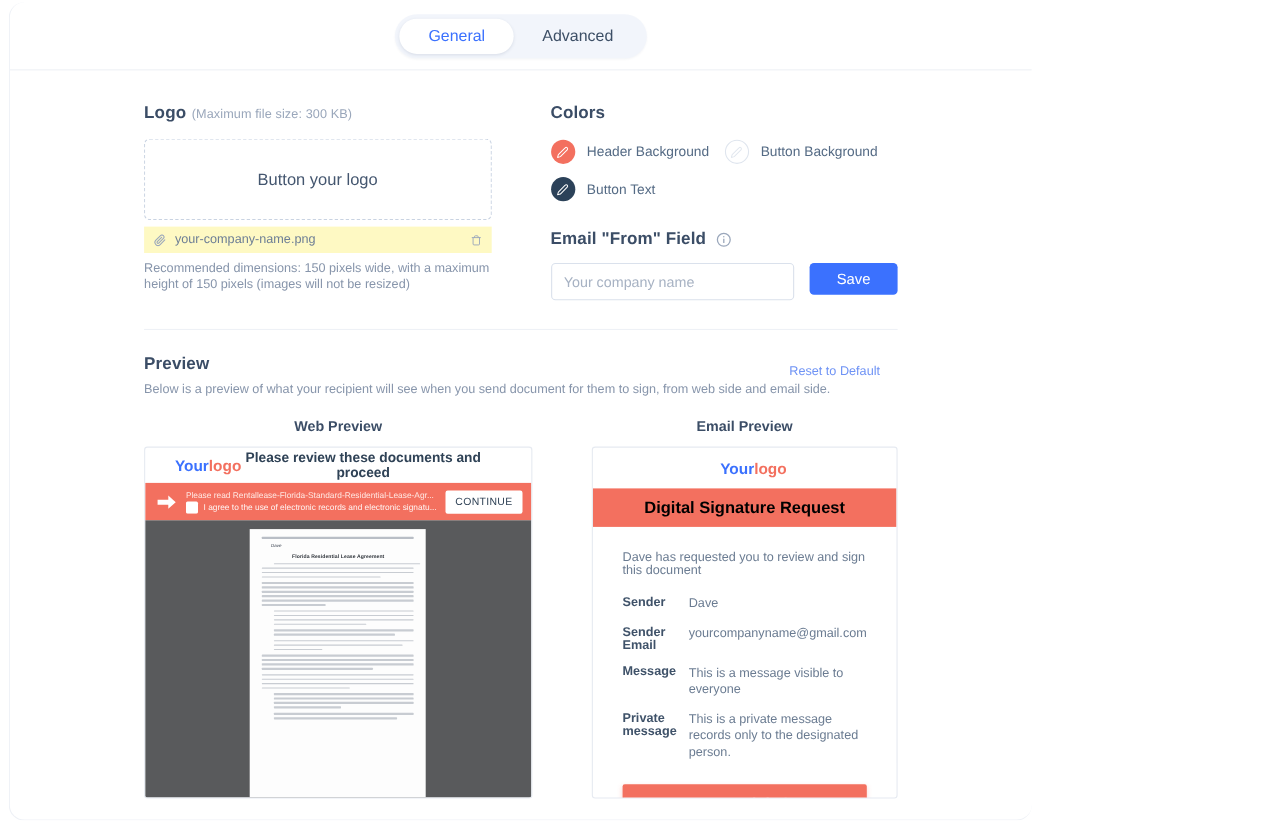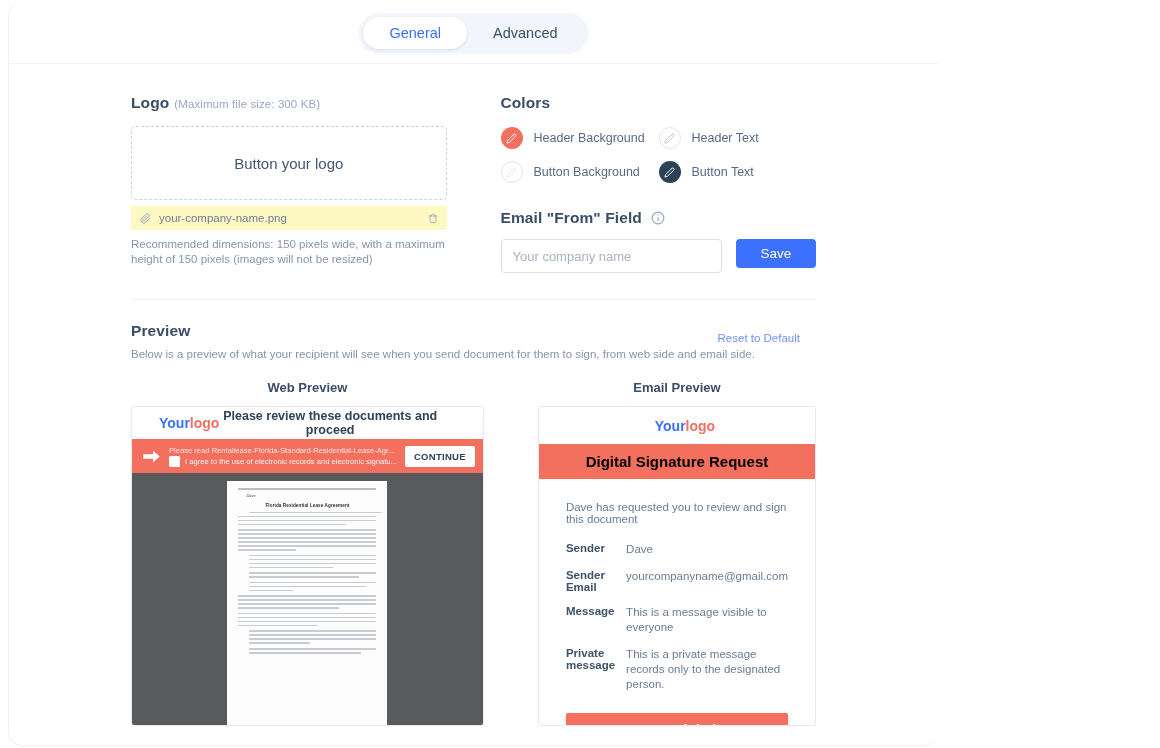--- a/index.html
+++ b/index.html
@@ -283,21 +283,21 @@
   }
   .web-bar-l2 span {
     font-size: 7.6px;
     color: #fff3f1;
     white-space: nowrap;
   }
   .btn-continue {
     background: #fff;
     color: #2f4256;
     font-size: 9.5px;
-    font-weight: bold;
+    font-weight: normal;
     border: none;
     border-radius: 2px;
     padding: 5px 9px;
     margin-left: 8px;
     cursor: pointer;
     font-family: "Liberation Sans", sans-serif;
     letter-spacing: .3px;
   }
   .web-doc-area {
     flex: 1;
@@ -447,28 +447,20 @@
 
           <div class="color-item">
             <span class="swatch coral">
               <svg width="11" height="11" viewBox="0 0 24 24" fill="none" stroke="#ffffff" stroke-width="2" stroke-linecap="round" stroke-linejoin="round">
                   <path d="M17 3a2.83 2.83 0 1 1 4 4L7.5 20.5 2 22l1.5-5.5L17 3z"></path>
                 </svg>
             </span>
             <span class="color-label">Header Background</span>
           </div>
 
-          <div class="color-item">
-            <span class="swatch white">
-              <svg width="11" height="11" viewBox="0 0 24 24" fill="none" stroke="#b4bfcf" stroke-width="2" stroke-linecap="round" stroke-linejoin="round">
-                  <path d="M17 3a2.83 2.83 0 1 1 4 4L7.5 20.5 2 22l1.5-5.5L17 3z"></path>
-                </svg>
-            </span>
-            <span class="color-label">Header Text</span>
-          </div>
 
           <div class="color-item">
             <span class="swatch white">
               <svg width="11" height="11" viewBox="0 0 24 24" fill="none" stroke="#e2e7ef" stroke-width="2" stroke-linecap="round" stroke-linejoin="round">
                   <path d="M17 3a2.83 2.83 0 1 1 4 4L7.5 20.5 2 22l1.5-5.5L17 3z"></path>
                 </svg>
             </span>
             <span class="color-label">Button Background</span>
           </div>
 

